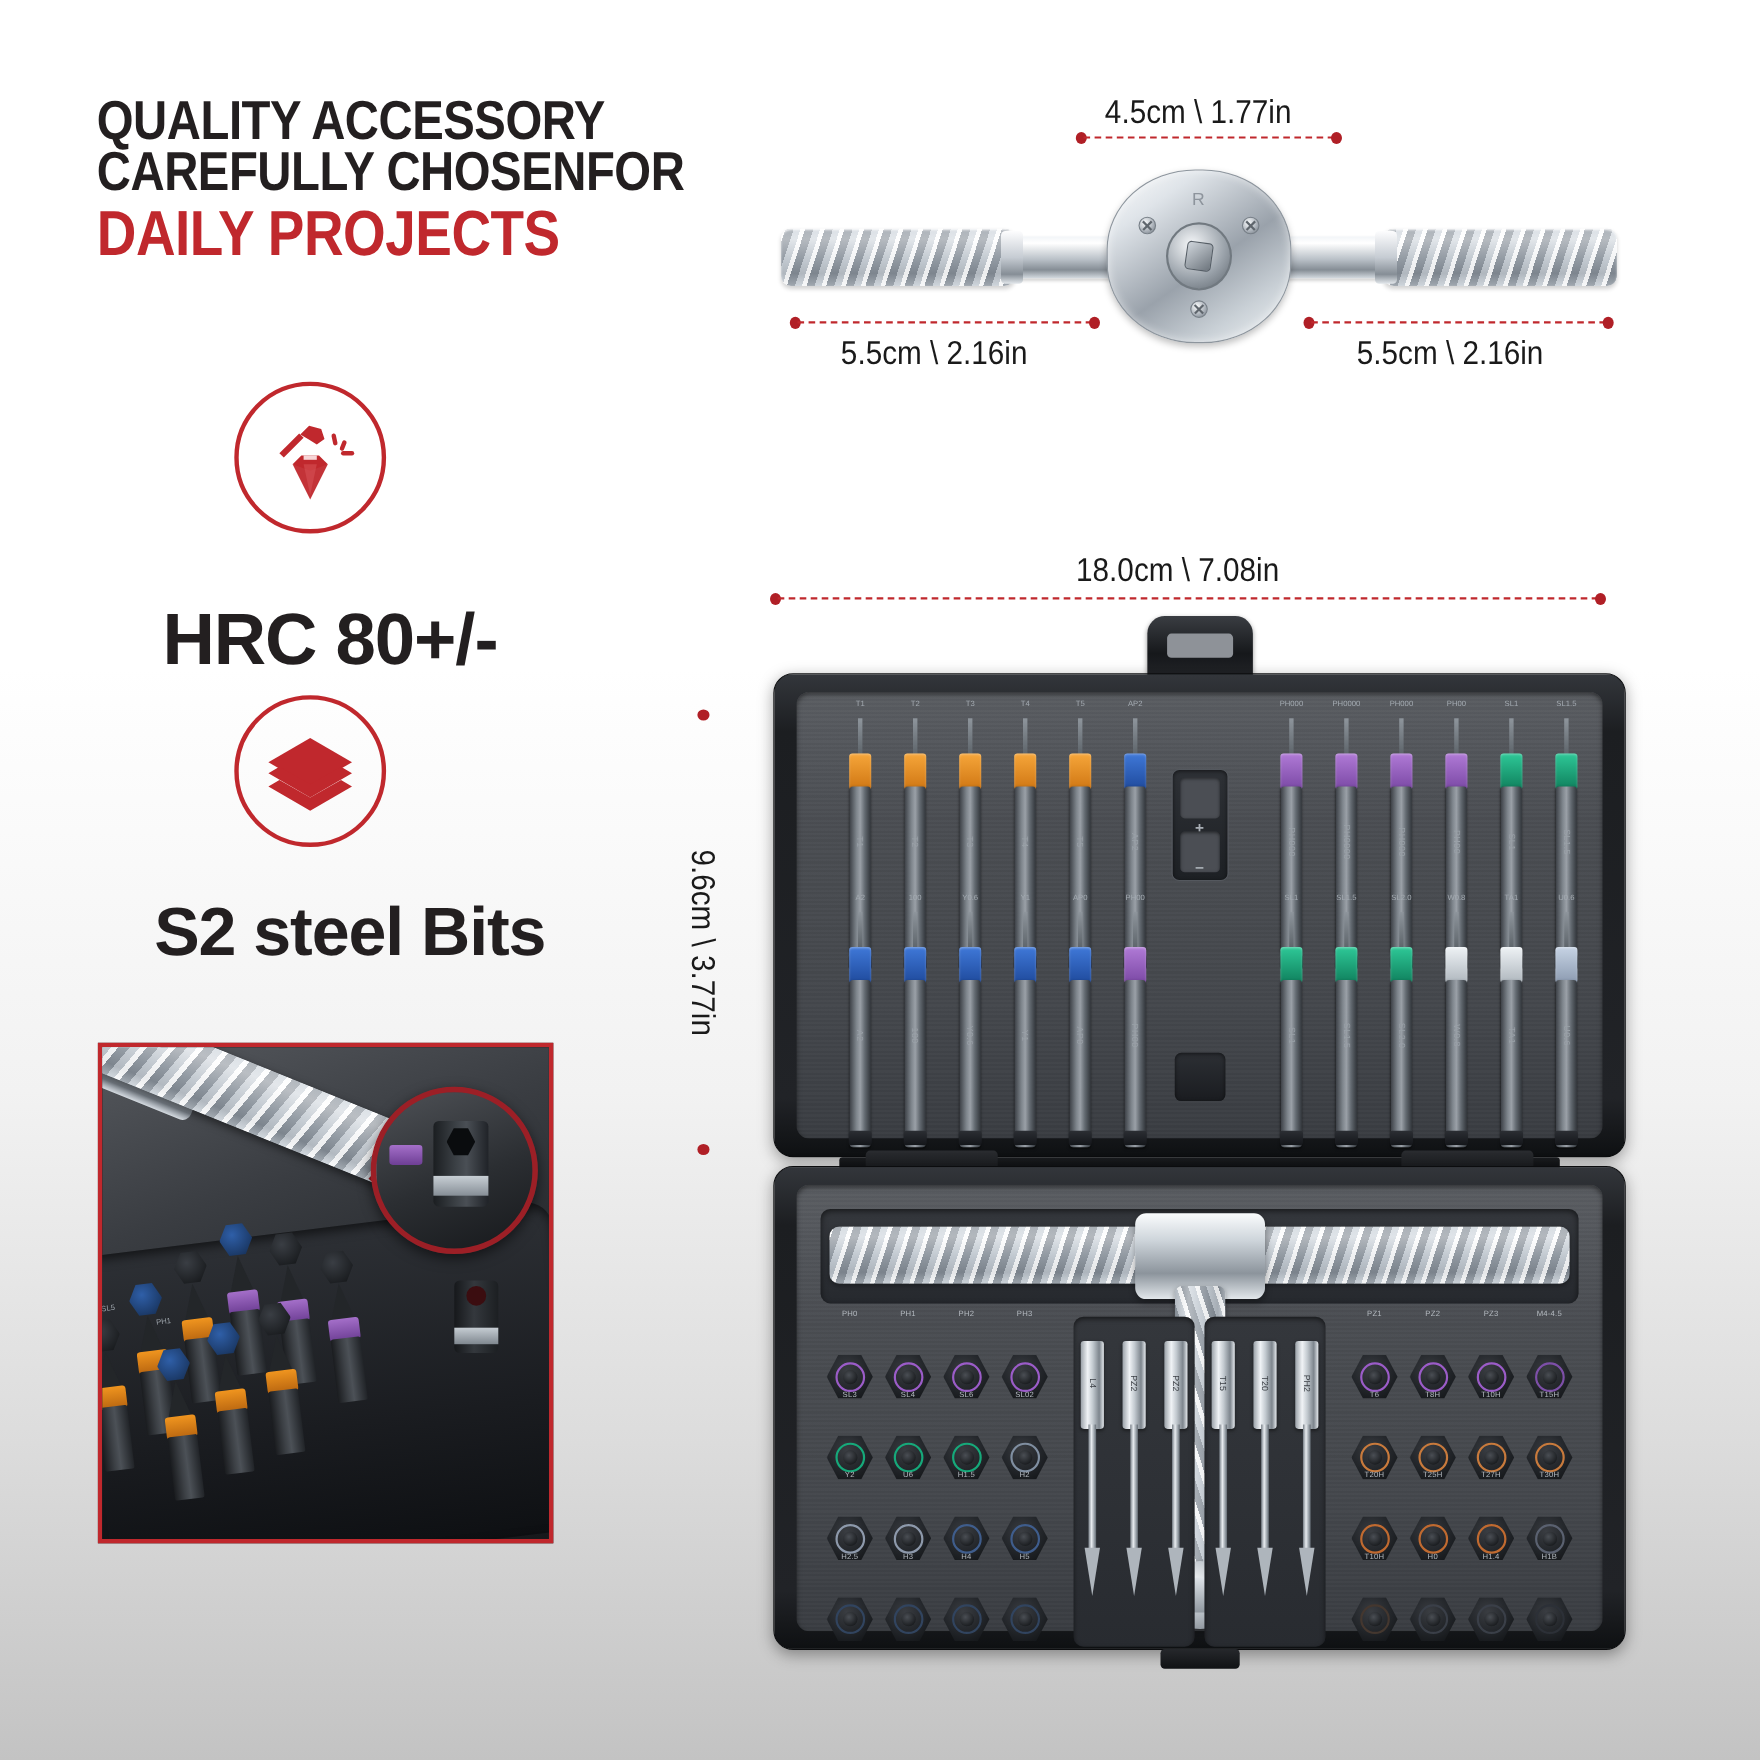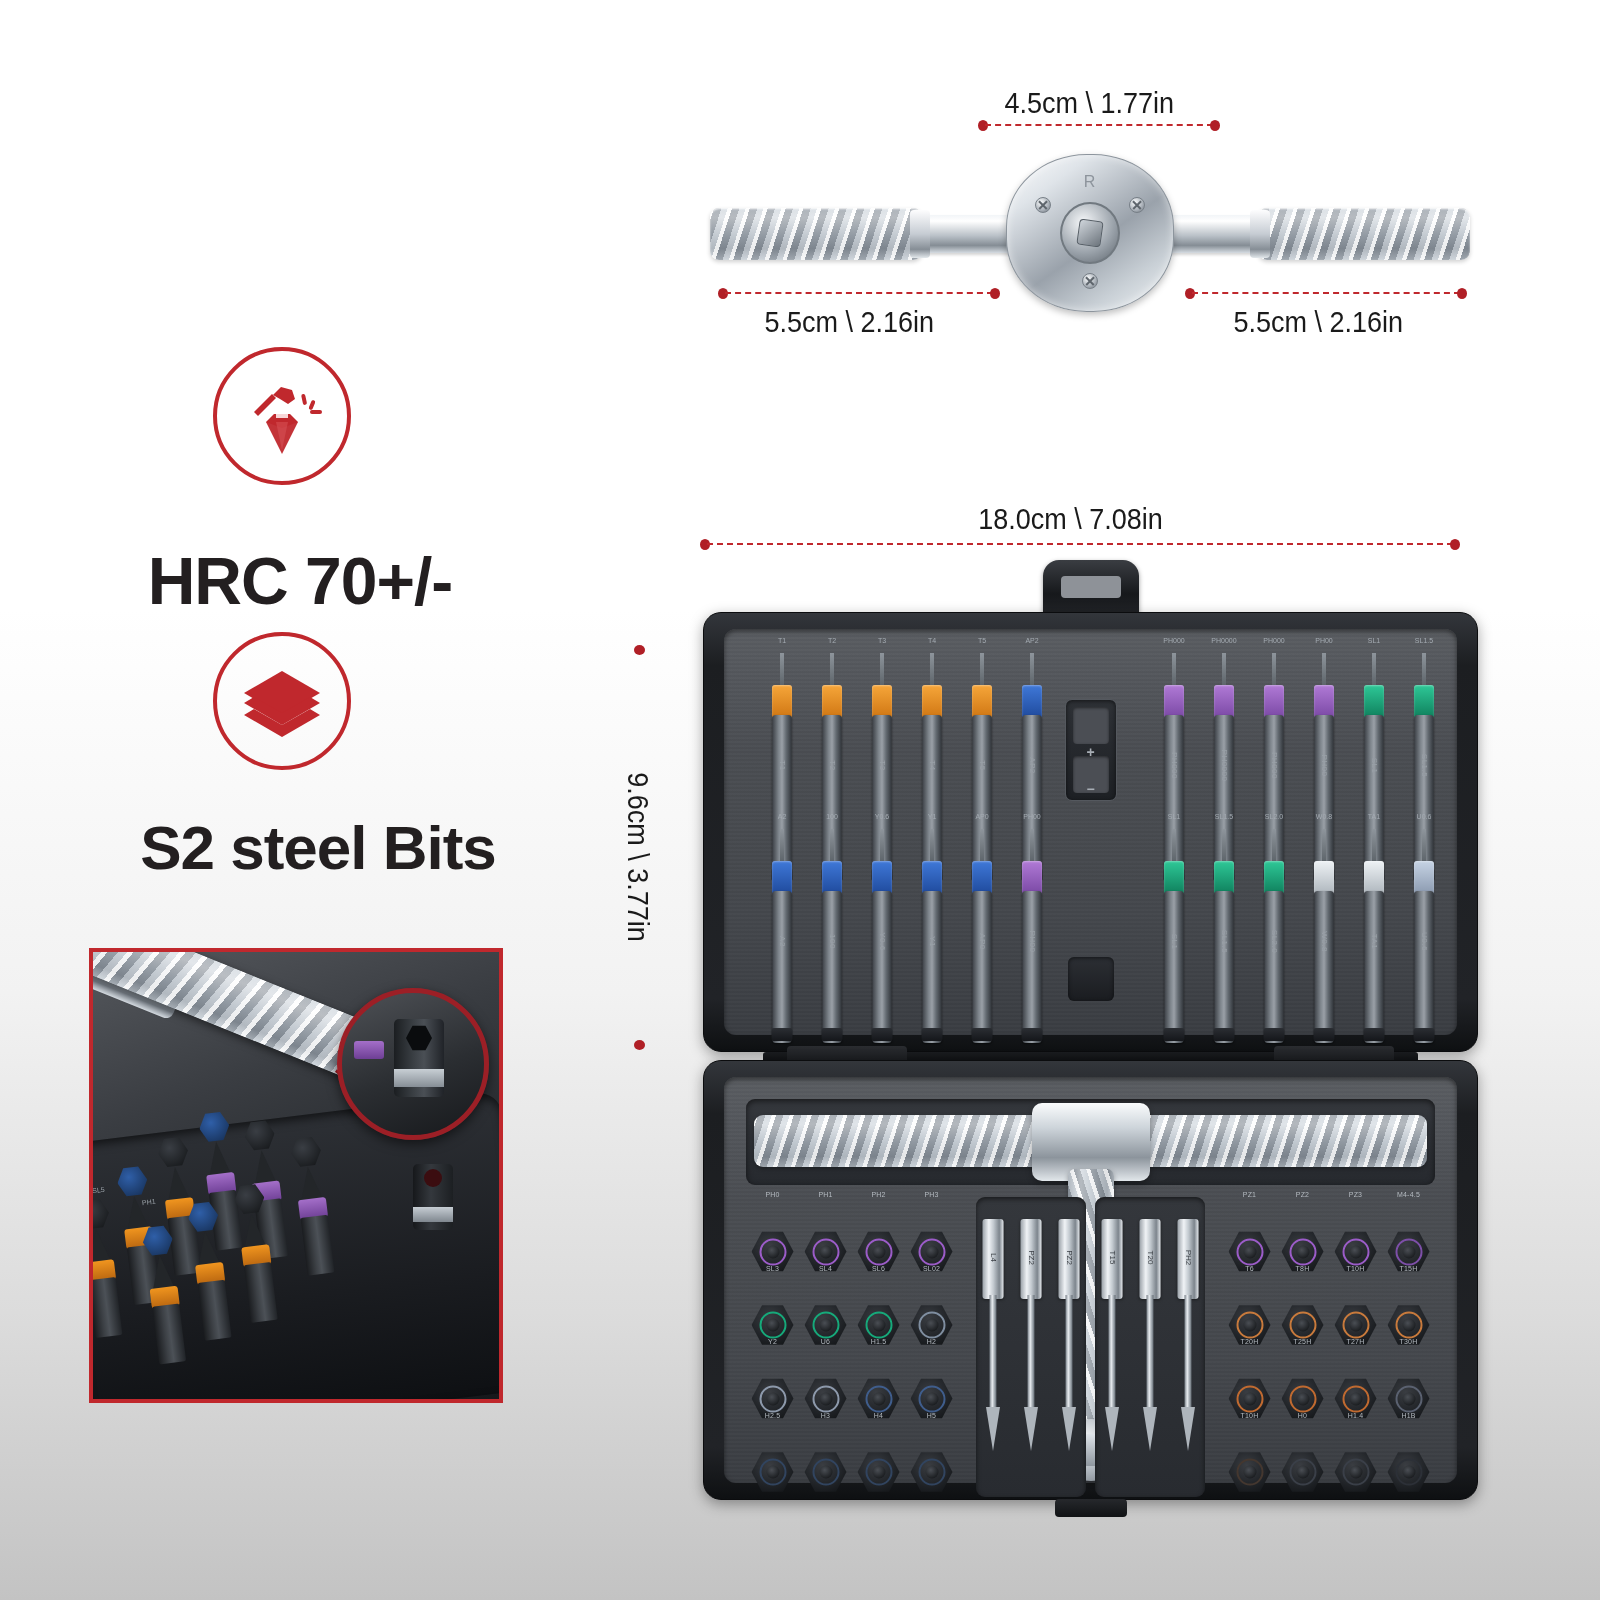--- a/index.html
+++ b/index.html
@@ -429,38 +429,43 @@
     content:""; position:absolute; left:0; right:0; bottom:8px; height:15px;
     background:linear-gradient(to bottom,#c6cdd3,#7f878f);
   }
   .ph-lbl { position:absolute; font-size:7px; color:#9aa1a8; }
 </style>
 </head>
 <body>
 
 <div class="stage">
 
+  <div class="headline">
+    <div class="hl-line">QUALITY ACCESSORY</div>
+    <div class="hl-line">CAREFULLY CHOSENFOR</div>
+    <div class="hl-line red">DAILY PROJECTS</div>
+  </div>
 
   <div class="badge b1">
     <svg width="92" height="92" viewBox="0 0 92 92">
       <g fill="#c0282d">
         <path d="M22 46 L40 28 L36 24 L18 42 Z"></path>
         <path d="M37 25 L45 17 L56 20 L59 29 L52 34 L44 29 Z"></path>
         <path d="M30 52 L46 84 L62 52 Z" opacity="0.95"></path>
         <path d="M30 52 L38 44 L54 44 L62 52 L46 58 Z"></path>
         <rect x="40" y="44" width="12" height="4" fill="#f7d6d7"></rect>
         <path d="M40 52 L46 80 L52 52 Z" fill="#d9565a" opacity="0.5"></path>
         <rect x="66" y="24" width="4" height="11" rx="2" transform="rotate(-12 68 29)"></rect>
         <rect x="74" y="30" width="4" height="10" rx="2" transform="rotate(22 76 35)"></rect>
         <rect x="74" y="40" width="12" height="4" rx="2"></rect>
       </g>
     </svg>
   </div>
 
-  <div class="big-text t1">HRC 70+/-</div>
+  <div class="big-text t1">HRC 80+/-</div>
 
   <div class="badge b2">
     <svg width="92" height="92" viewBox="0 0 92 92">
       <g fill="#c0282d">
         <path d="M46 16 L84 38 L46 60 L8 38 Z"></path>
         <path d="M8 48 L18 42 L46 58 L74 42 L84 48 L46 70 Z"></path>
         <path d="M8 60 L18 54 L46 70 L74 54 L84 60 L46 82 Z"></path>
       </g>
     </svg>
   </div>

